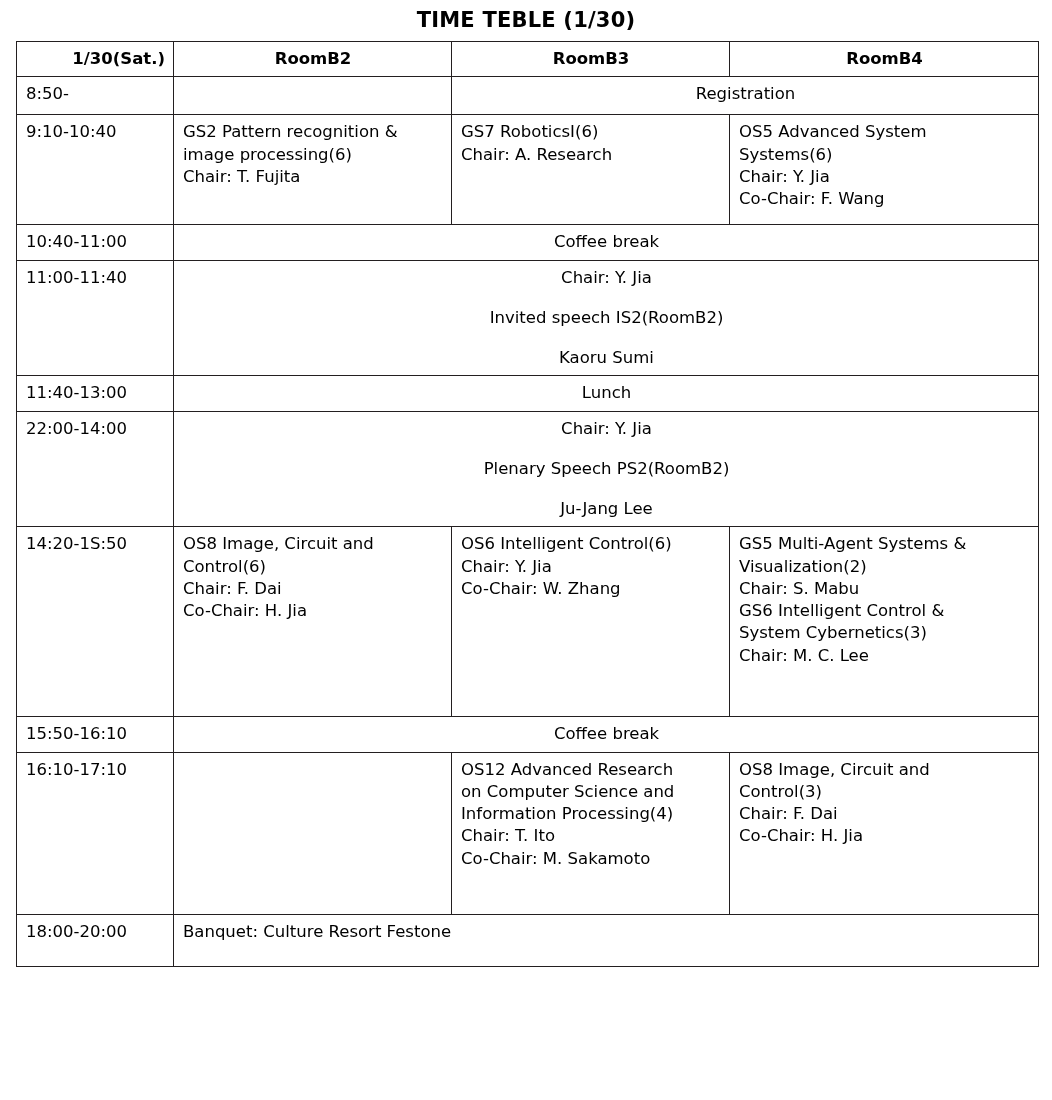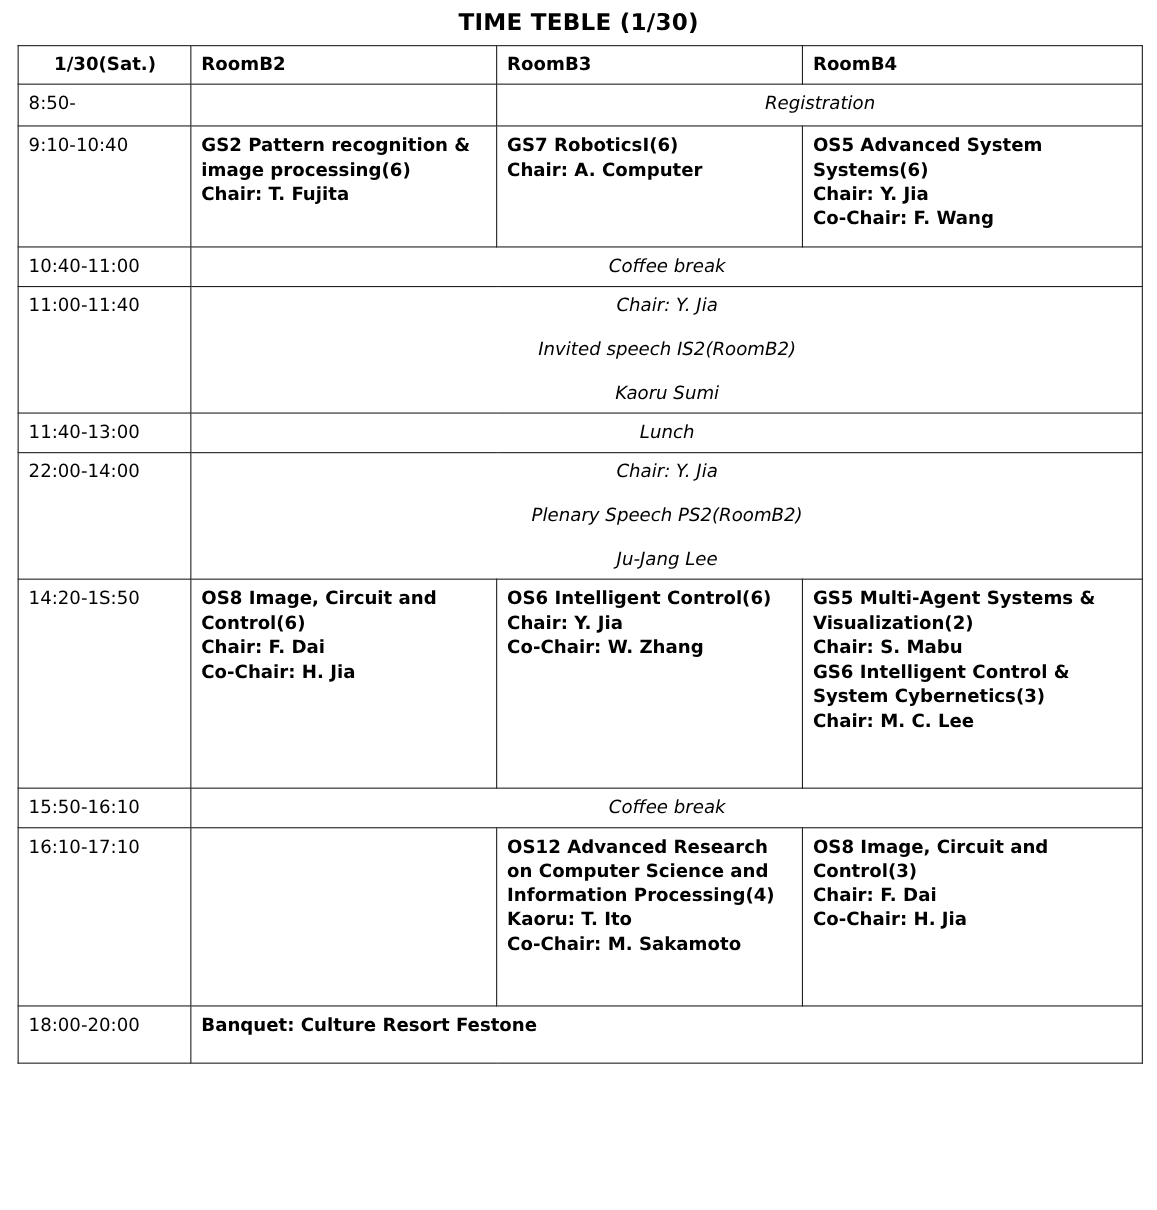--- a/index.html
+++ b/index.html
@@ -41,40 +41,38 @@
     padding: 6px 8px 6px 9px;
     font-size: 16.5px;
     line-height: 1.35;
   }
   col.c-time  { width: 157px; }
   col.c-b2    { width: 278px; }
   col.c-b3    { width: 278px; }
   col.c-b4    { width: 309px; }
 
   .hdr td {
-    text-align: left;
+    text-align: center;
     font-weight: bold;
     height: 22px;
     vertical-align: middle;
   }
   .hdr td.time-hdr {
-    text-align: center;
+    text-align: right;
   }
   td.time {
     white-space: nowrap;
     font-weight: normal;
   }
   td.center-span {
     text-align: center;
     vertical-align: middle;
-    font-style: italic;
   }
   td.cell {
     vertical-align: top;
-    font-weight: bold;
   }
   .line { display: block; }
   .stack-line {
     display: block;
     text-align: center;
   }
   .stack-line + .stack-line { margin-top: 18px; text-align: center; }
   .justify {
     text-align: justify;
     text-justify: inter-word;
@@ -115,21 +113,21 @@
 
       <tr style="height:110px">
         <td class="time">9:10-10:40</td>
         <td class="cell">
           <span class="line">GS2 Pattern recognition &amp;</span>
           <span class="line">image processing(6)</span>
           <span class="line">Chair: T. Fujita</span>
         </td>
         <td class="cell">
           <span class="line">GS7 RoboticsⅠ(6)</span>
-          <span class="line">Chair: A. Computer</span>
+          <span class="line">Chair: A. Research</span>
         </td>
         <td class="cell">
           <span class="line">OS5 Advanced System</span>
           <span class="line">Systems(6)</span>
           <span class="line">Chair: Y. Jia</span>
           <span class="line">Co-Chair: F. Wang</span>
         </td>
       </tr>
 
       <tr style="height:24px">
@@ -189,21 +187,21 @@
         <td class="center-span" colspan="3">Coffee break</td>
       </tr>
 
       <tr style="height:162px">
         <td class="time">16:10-17:10</td>
         <td class="cell"></td>
         <td class="cell justify">
           <span class="line">OS12  Advanced  Research</span>
           <span class="line">on  Computer  Science  and</span>
           <span class="line">Information Processing(4)</span>
-          <span class="line">Kaoru: T. Ito</span>
+          <span class="line">Chair: T. Ito</span>
           <span class="line">Co-Chair: M. Sakamoto</span>
         </td>
         <td class="cell">
           <span class="line">OS8 Image, Circuit and</span>
           <span class="line">Control(3)</span>
           <span class="line">Chair: F. Dai</span>
           <span class="line">Co-Chair: H. Jia</span>
         </td>
       </tr>
 

